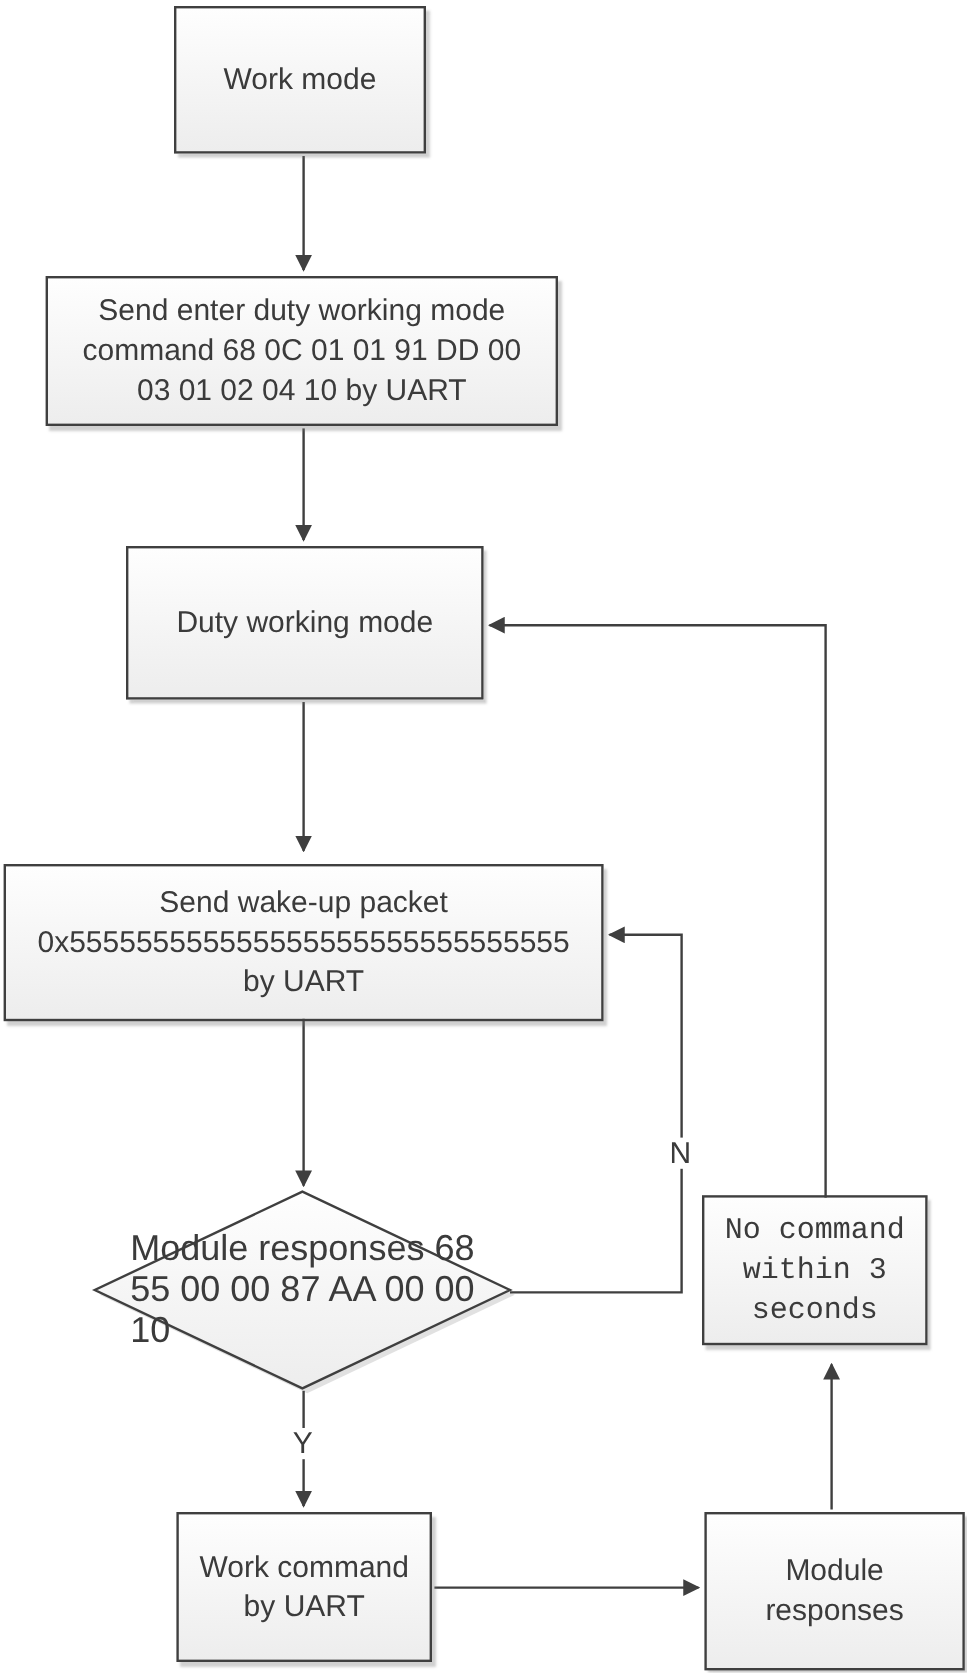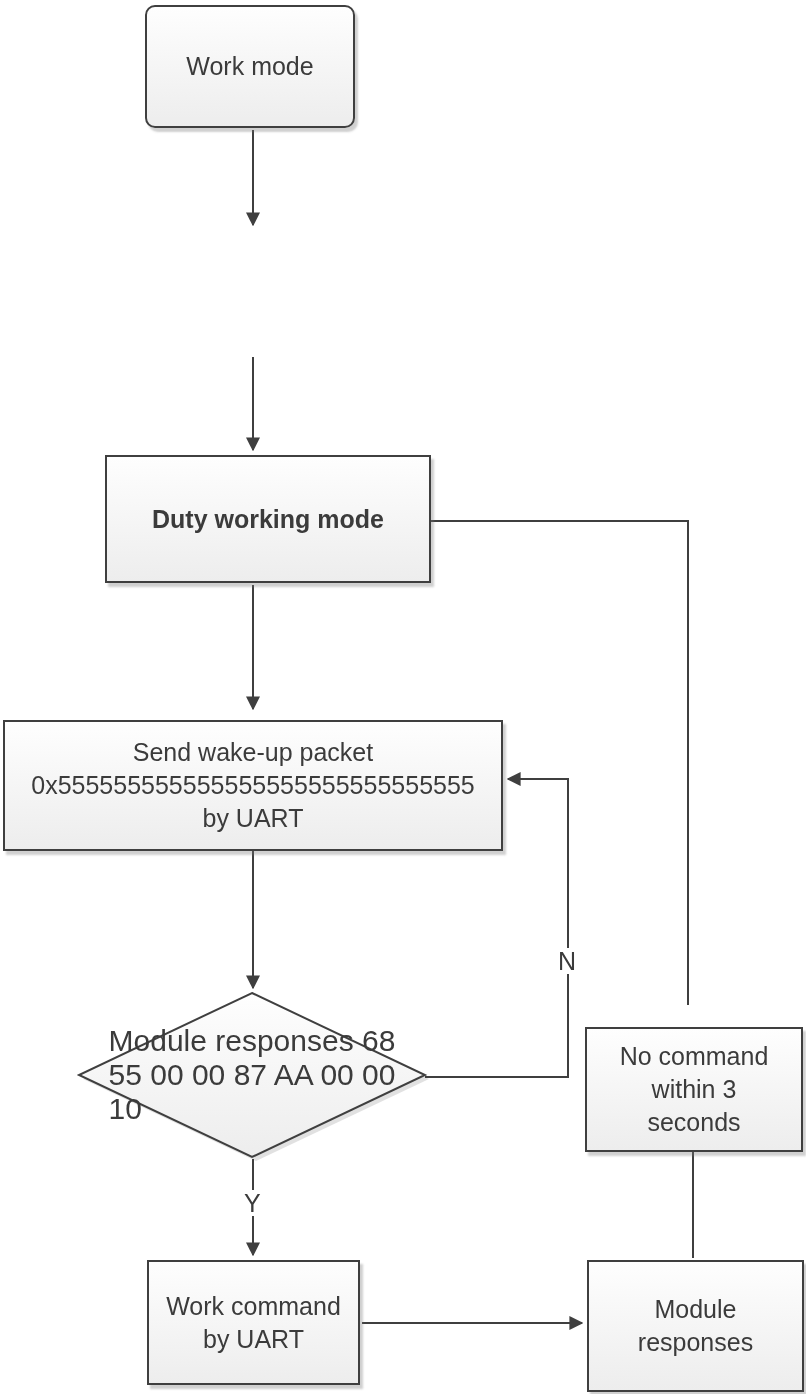--- a/index.html
+++ b/index.html
@@ -70,34 +70,37 @@
     <polyline points="253,357 253,450" fill="none" stroke="#3f3f3f" stroke-width="2" marker-end="url(#arrow)"></polyline>
     <polyline points="253,585 253,709" fill="none" stroke="#3f3f3f" stroke-width="2" marker-end="url(#arrow)"></polyline>
     <polyline points="253,847 253,988" fill="none" stroke="#3f3f3f" stroke-width="2" marker-end="url(#arrow)"></polyline>
     <polyline points="253,1159 253,1255" fill="none" stroke="#3f3f3f" stroke-width="2" marker-end="url(#arrow)"></polyline>
     <polyline points="425,1077 568,1077 568,779 508,779" fill="none" stroke="#3f3f3f" stroke-width="2" marker-end="url(#arrow)"></polyline>
     <polyline points="688,1005 688,521 408,521" fill="none" stroke="#3f3f3f" stroke-width="2" marker-end="url(#arrow)"></polyline>
     <polyline points="362,1323 582,1323" fill="none" stroke="#3f3f3f" stroke-width="2" marker-end="url(#arrow)"></polyline>
     <polyline points="693,1258 693,1137" fill="none" stroke="#3f3f3f" stroke-width="2" marker-end="url(#arrow)"></polyline>
   </svg>
 
-  <div class="node" style="left:145px;top:5px;width:210px;height:123px;border-radius:10px;">Work mode</div>
+  <div class="node" style="left:145px;top:5px;width:210px;height:123px;">Work mode</div>
 
+  <div class="node" style="left:38px;top:230px;width:427px;height:125px;">Send enter duty working mode
+command 68 0C 01 01 91 DD 00
+03 01 02 04 10 by UART</div>
 
-  <div class="node" style="left:105px;top:455px;width:326px;height:128px;font-weight:bold;">Duty working mode</div>
+  <div class="node" style="left:105px;top:455px;width:298px;height:128px;">Duty working mode</div>
 
   <div class="node" style="left:3px;top:720px;width:500px;height:131px;">Send wake-up packet
 0x555555555555555555555555555555
 by UART</div>
 
   <div class="diamond-text" style="left:100px;top:1012px;width:304px;height:126px;">Module responses 68
 55 00 00 87 AA 00 00
 10</div>
 
-  <div class="node" style="left:585px;top:1027px;width:218px;height:125px;">No command
+  <div class="node" style="left:585px;top:996px;width:188px;height:125px;font-family:Liberation Mono, monospace;">No command
 within 3
 seconds</div>
 
   <div class="node" style="left:147px;top:1260px;width:213px;height:125px;">Work command
 by UART</div>
 
   <div class="node" style="left:587px;top:1260px;width:217px;height:132px;">Module
 responses</div>
 
   <span class="edge-label" style="left:241px;top:1190px;">Y</span>

